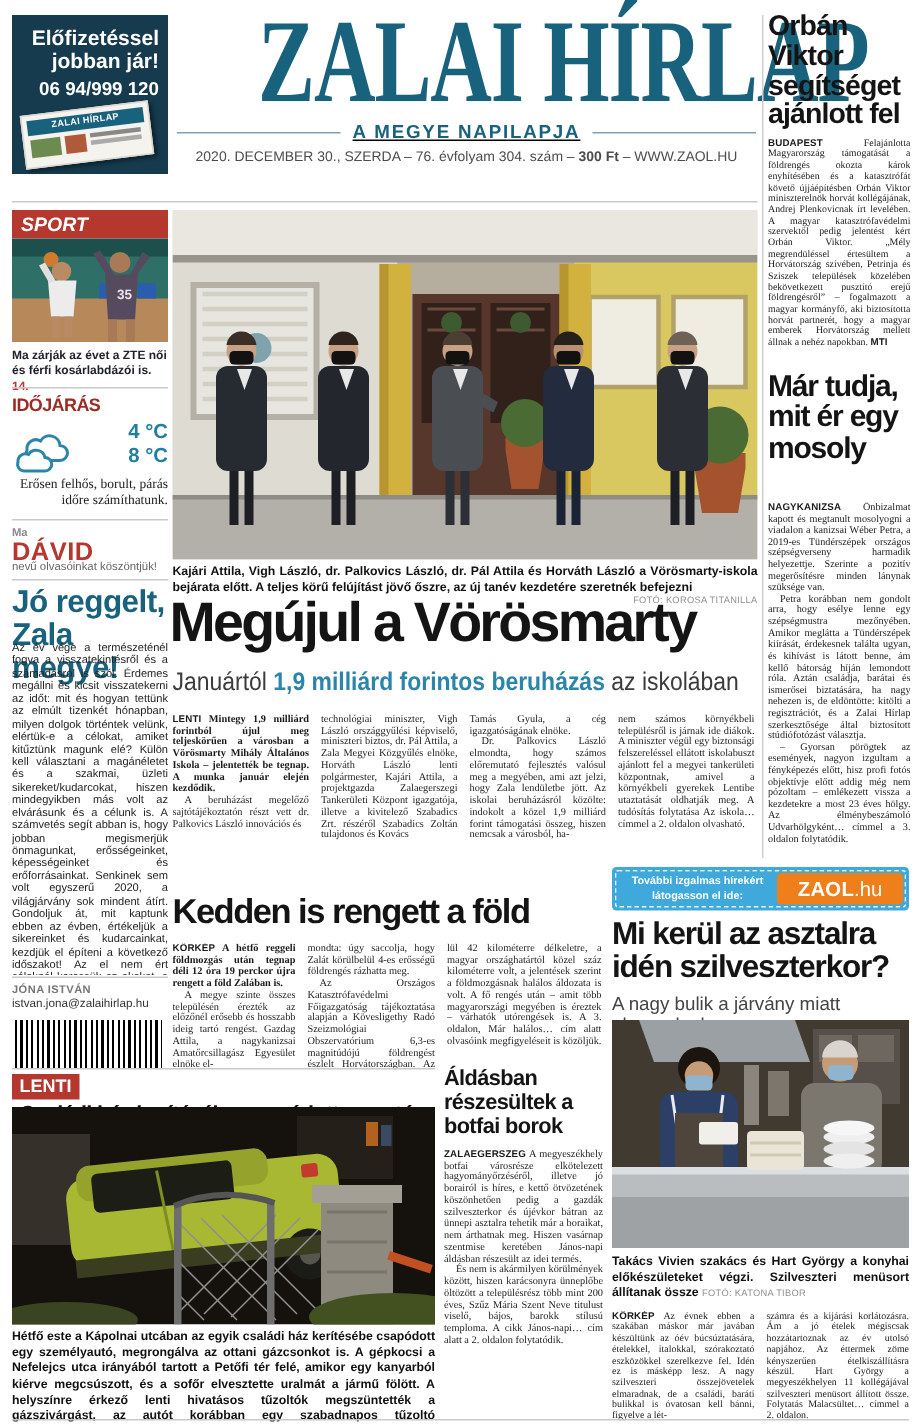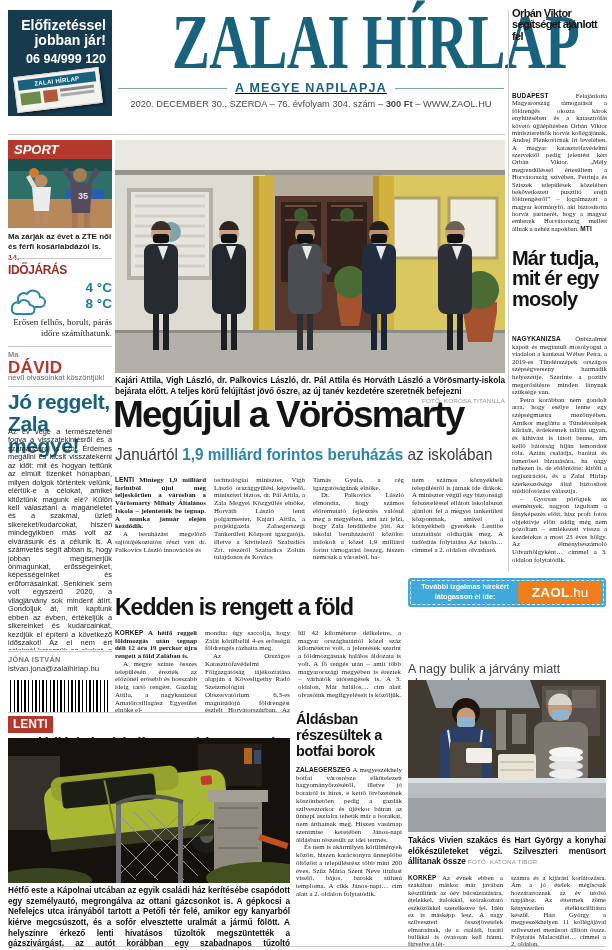--- a/index.html
+++ b/index.html
@@ -30,21 +30,21 @@
   .thumb .p3{position:absolute;left:44px;top:16px;width:34px;height:3px;background:#888;}
   .thumb .p4{position:absolute;left:44px;top:21px;width:34px;height:3px;background:#aaa;}
   .masthead{left:118px;top:4px;width:386px;height:112px;text-align:center;}
   .mh-title{font-family:"Liberation Serif",serif;font-weight:bold;font-size:79px;color:#19627e;
             white-space:nowrap;transform:scaleX(.72);transform-origin:center;line-height:.95;letter-spacing:-1px;}
   .mh-tagrow{display:flex;align-items:center;gap:8px;margin-top:2px;text-decoration:underline;}
   .mh-tagrow .ln{flex:1;height:1px;background:#7fa0b0;}
   .mh-tag{color:#19627e;font-weight:bold;font-size:12.5px;letter-spacing:1.2px;}
   .mh-date{margin-top:4px;font-size:9.3px;color:#4c4c4c;}
   
-  .orban-t{left:512px;top:8px;width:95px;font-size:11px;line-height:1.04;}
+  .orban-t{left:512px;top:8px;width:95px;font-size:19px;line-height:1.04;}
   .orban-b{left:512px;top:92px;width:95px;height:150px;font-size:6.6px;}
   .mosoly-t{left:512px;top:248px;width:96px;font-size:20px;line-height:1.02;letter-spacing:-0.8px;}
   .mosoly-b{left:512px;top:335px;width:95px;height:240px;font-size:6.8px;}
   
   .sportbox{left:8px;top:140px;width:104px;height:19px;background:#b5382e;color:#fff;
             font-weight:bold;font-style:italic;font-size:13px;line-height:19px;padding-left:6px;box-sizing:border-box;}
   .sportphoto{left:8px;top:159px;width:104px;height:69px;}
   .sportcap{left:8px;top:232px;width:104px;font-weight:bold;font-size:8px;line-height:1.3;color:#20222c;}
   .wt-title{left:8px;top:263px;width:104px;font-weight:bold;font-size:12px;color:#9c2b23;letter-spacing:-0.4px;}
   .wt-t1{left:8px;top:280px;width:104px;text-align:right;font-weight:bold;font-size:13.5px;color:#1f7ea4;}
@@ -309,20 +309,21 @@
   </div>
 
   <div class="hr" style="left:8px;top:712px;width:282px;"></div>
 
   <div class="abs zbanner">
     <div class="inner"></div>
     <div class="txt"><span>További izgalmas hírekért</span><br><span>látogasson el ide:</span></div>
     <div class="zbtn"><b>ZAOL</b><span>.hu</span></div>
   </div>
 
+  <div class="abs hl szil-hl">Mi kerül az asztalra idén szilveszterkor?</div>
   <div class="abs szil-sub">A nagy bulik a járvány miatt elmaradnak</div>
   <div class="abs chefphoto">
     <svg width="198" height="152" viewBox="0 0 198 152" preserveAspectRatio="none">
       <rect width="198" height="152" fill="#413a31"></rect>
       <polygon points="18,0 122,0 132,28 28,28" fill="#9aa0a3"></polygon>
       <rect x="134" y="6" width="58" height="50" fill="#57504a"></rect>
       <rect x="138" y="10" width="22" height="18" fill="#6e675f"></rect>
       <rect x="164" y="10" width="24" height="18" fill="#6e675f"></rect>
       <rect x="88" y="30" width="10" height="40" fill="#8a857d"></rect>
       <rect x="104" y="34" width="14" height="30" fill="#7c766d"></rect>

